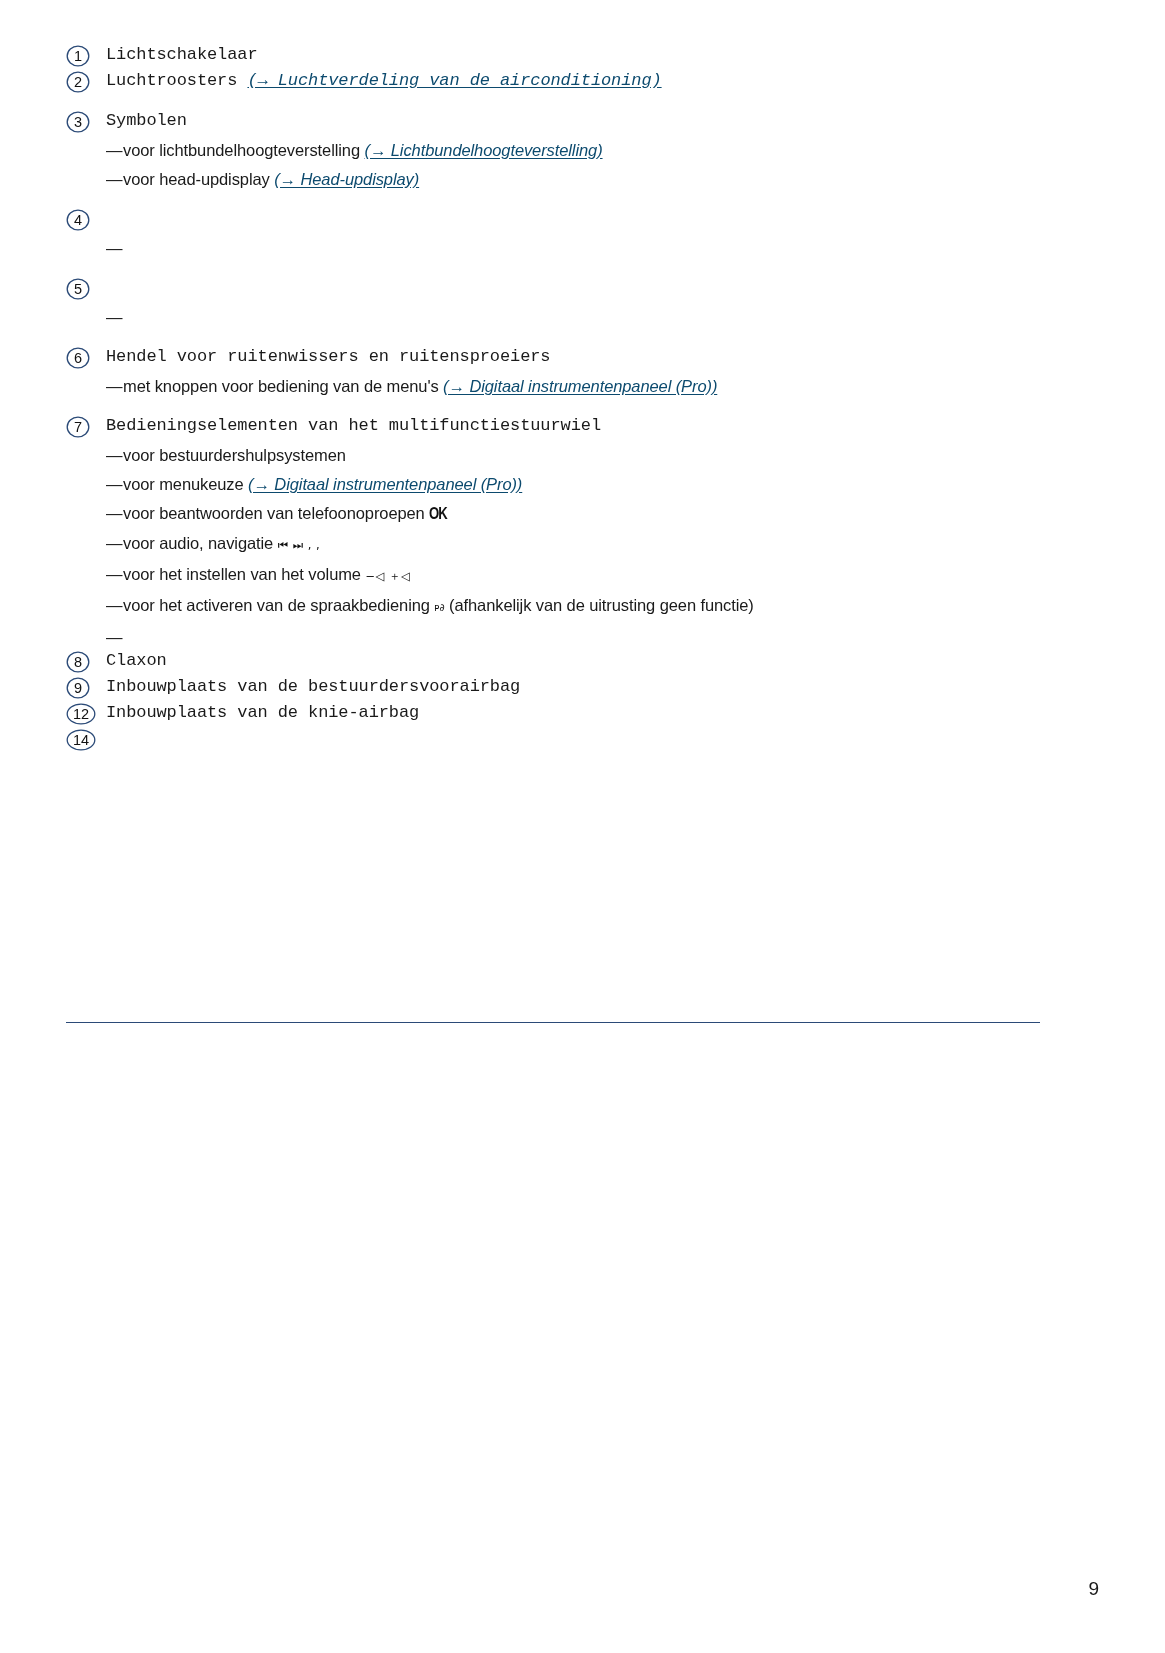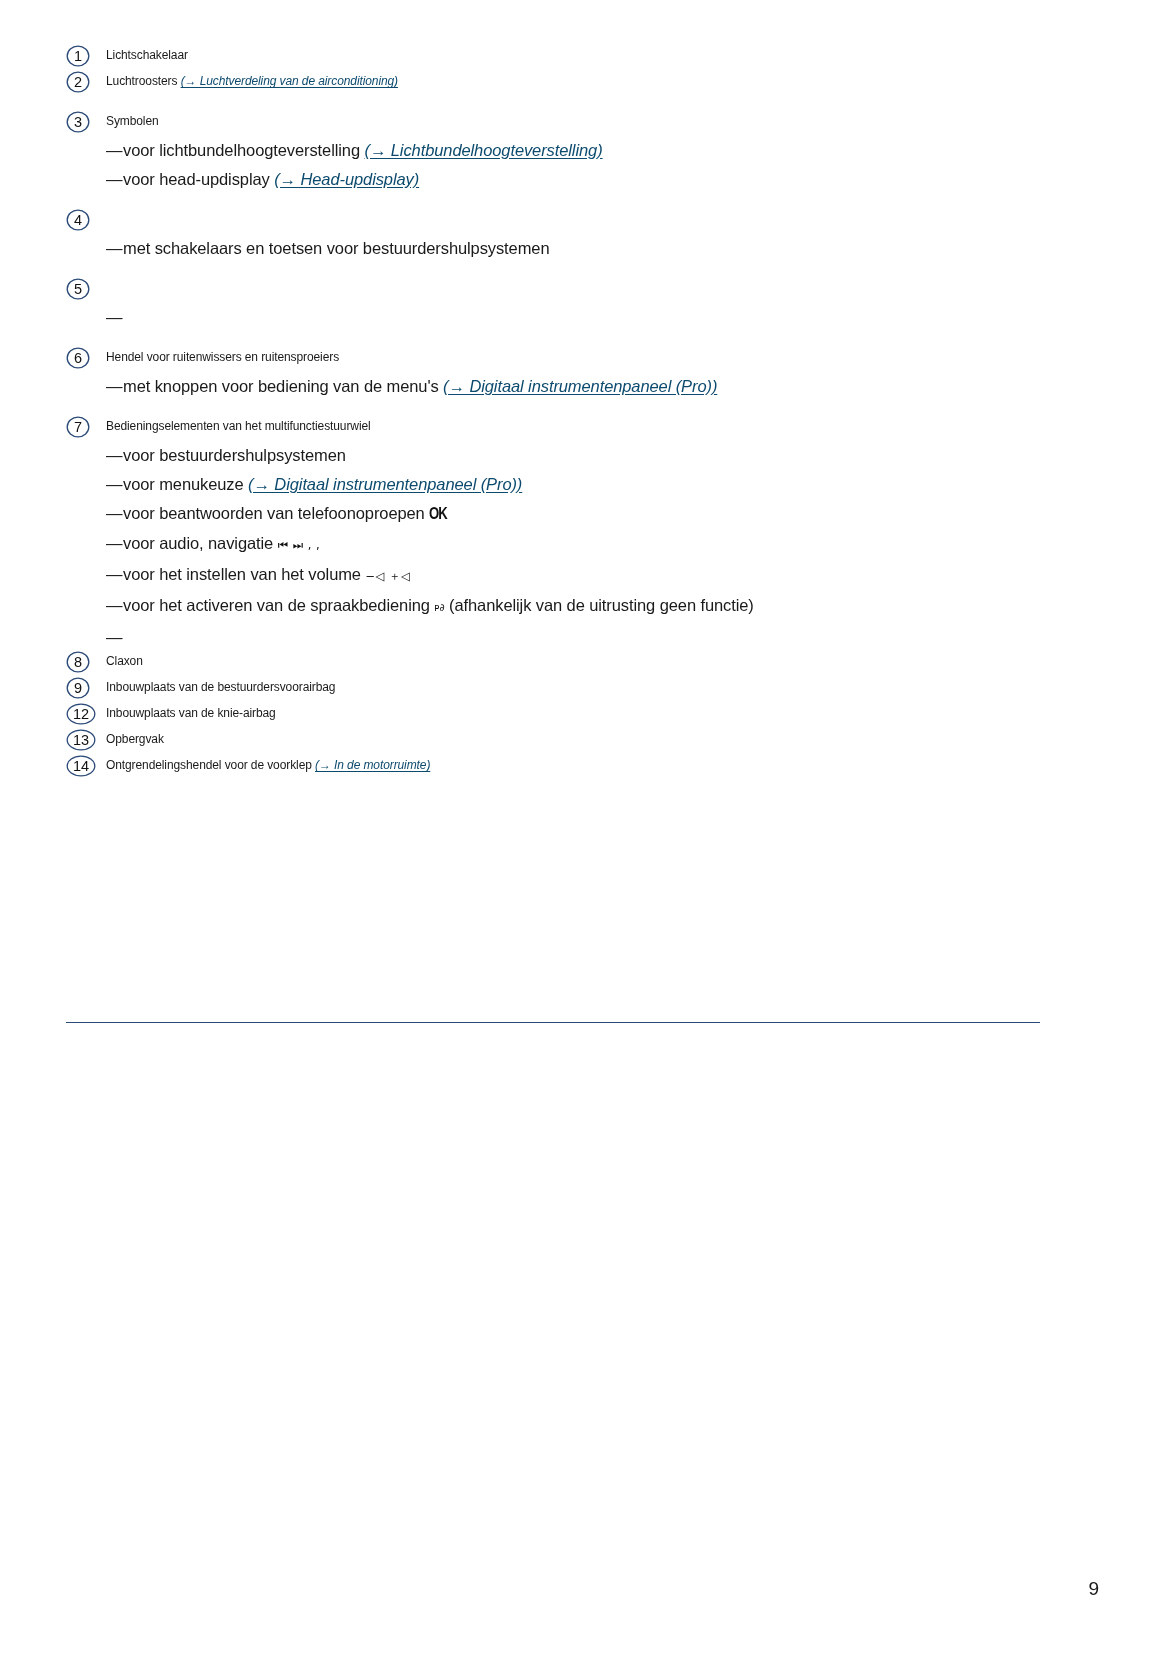--- a/index.html
+++ b/index.html
@@ -46,24 +46,25 @@
     top: 1px;
   }
   .marker svg { display: block; }
   .marker .num {
     font-family: "Liberation Sans", sans-serif;
     font-size: 14.5px;
     fill: #111111;
   }
 
   .item-text {
-    font-size: 12px;
+    font-size: 17px;
     line-height: 22px;
     color: #1a1a1a;
     letter-spacing: -0.1px;
+    font-family: Liberation Mono, monospace;
   }
 
   
   .sub {
     display: flex;
     align-items: flex-start;
     margin-left: 40px;
     margin-top: 7px;
   }
   .dash {
@@ -187,21 +188,20 @@
         <div class="item">
           <div class="marker">
             <svg width="24" height="22" viewBox="0 0 24 22">
               <ellipse cx="12" cy="11" rx="10.8" ry="9.8" fill="none" stroke="#2b4a77" stroke-width="1.3"></ellipse>
               <text x="12" y="16" text-anchor="middle" class="num">4</text>
             </svg>
           </div>
         </div>
         <div class="sub">
           <span class="dash">—</span>
-          <div class="sub-text"><span>met schakelaars en toetsen voor bestuurdershulpsystemen</span></div>
         </div>
       </div>
       <div class="block spaced">
         <div class="item">
           <div class="marker">
             <svg width="24" height="22" viewBox="0 0 24 22">
               <ellipse cx="12" cy="11" rx="10.8" ry="9.8" fill="none" stroke="#2b4a77" stroke-width="1.3"></ellipse>
               <text x="12" y="16" text-anchor="middle" class="num">5</text>
             </svg>
           </div>
@@ -294,35 +294,23 @@
             </svg>
           </div>
           <div class="item-text"><span>Inbouwplaats van de knie-airbag</span></div>
         </div>
       </div>
       <div class="block">
         <div class="item">
           <div class="marker">
             <svg width="30" height="22" viewBox="0 0 30 22">
               <ellipse cx="15" cy="11" rx="13.8" ry="9.8" fill="none" stroke="#2b4a77" stroke-width="1.3"></ellipse>
-              <text x="15" y="16" text-anchor="middle" class="num">13</text>
-            </svg>
-          </div>
-          <div class="item-text"><span>Opbergvak</span></div>
-        </div>
-      </div>
-      <div class="block">
-        <div class="item">
-          <div class="marker">
-            <svg width="30" height="22" viewBox="0 0 30 22">
-              <ellipse cx="15" cy="11" rx="13.8" ry="9.8" fill="none" stroke="#2b4a77" stroke-width="1.3"></ellipse>
               <text x="15" y="16" text-anchor="middle" class="num">14</text>
             </svg>
           </div>
-          <div class="item-text"><span>Ontgrendelingshendel voor de voorklep </span><span class="xref">(→ In de motorruimte)</span></div>
         </div>
       </div>
     </div>
 
   <div class="rule"></div>
 
   <div class="page-number">9</div>
 
 </div>
 

